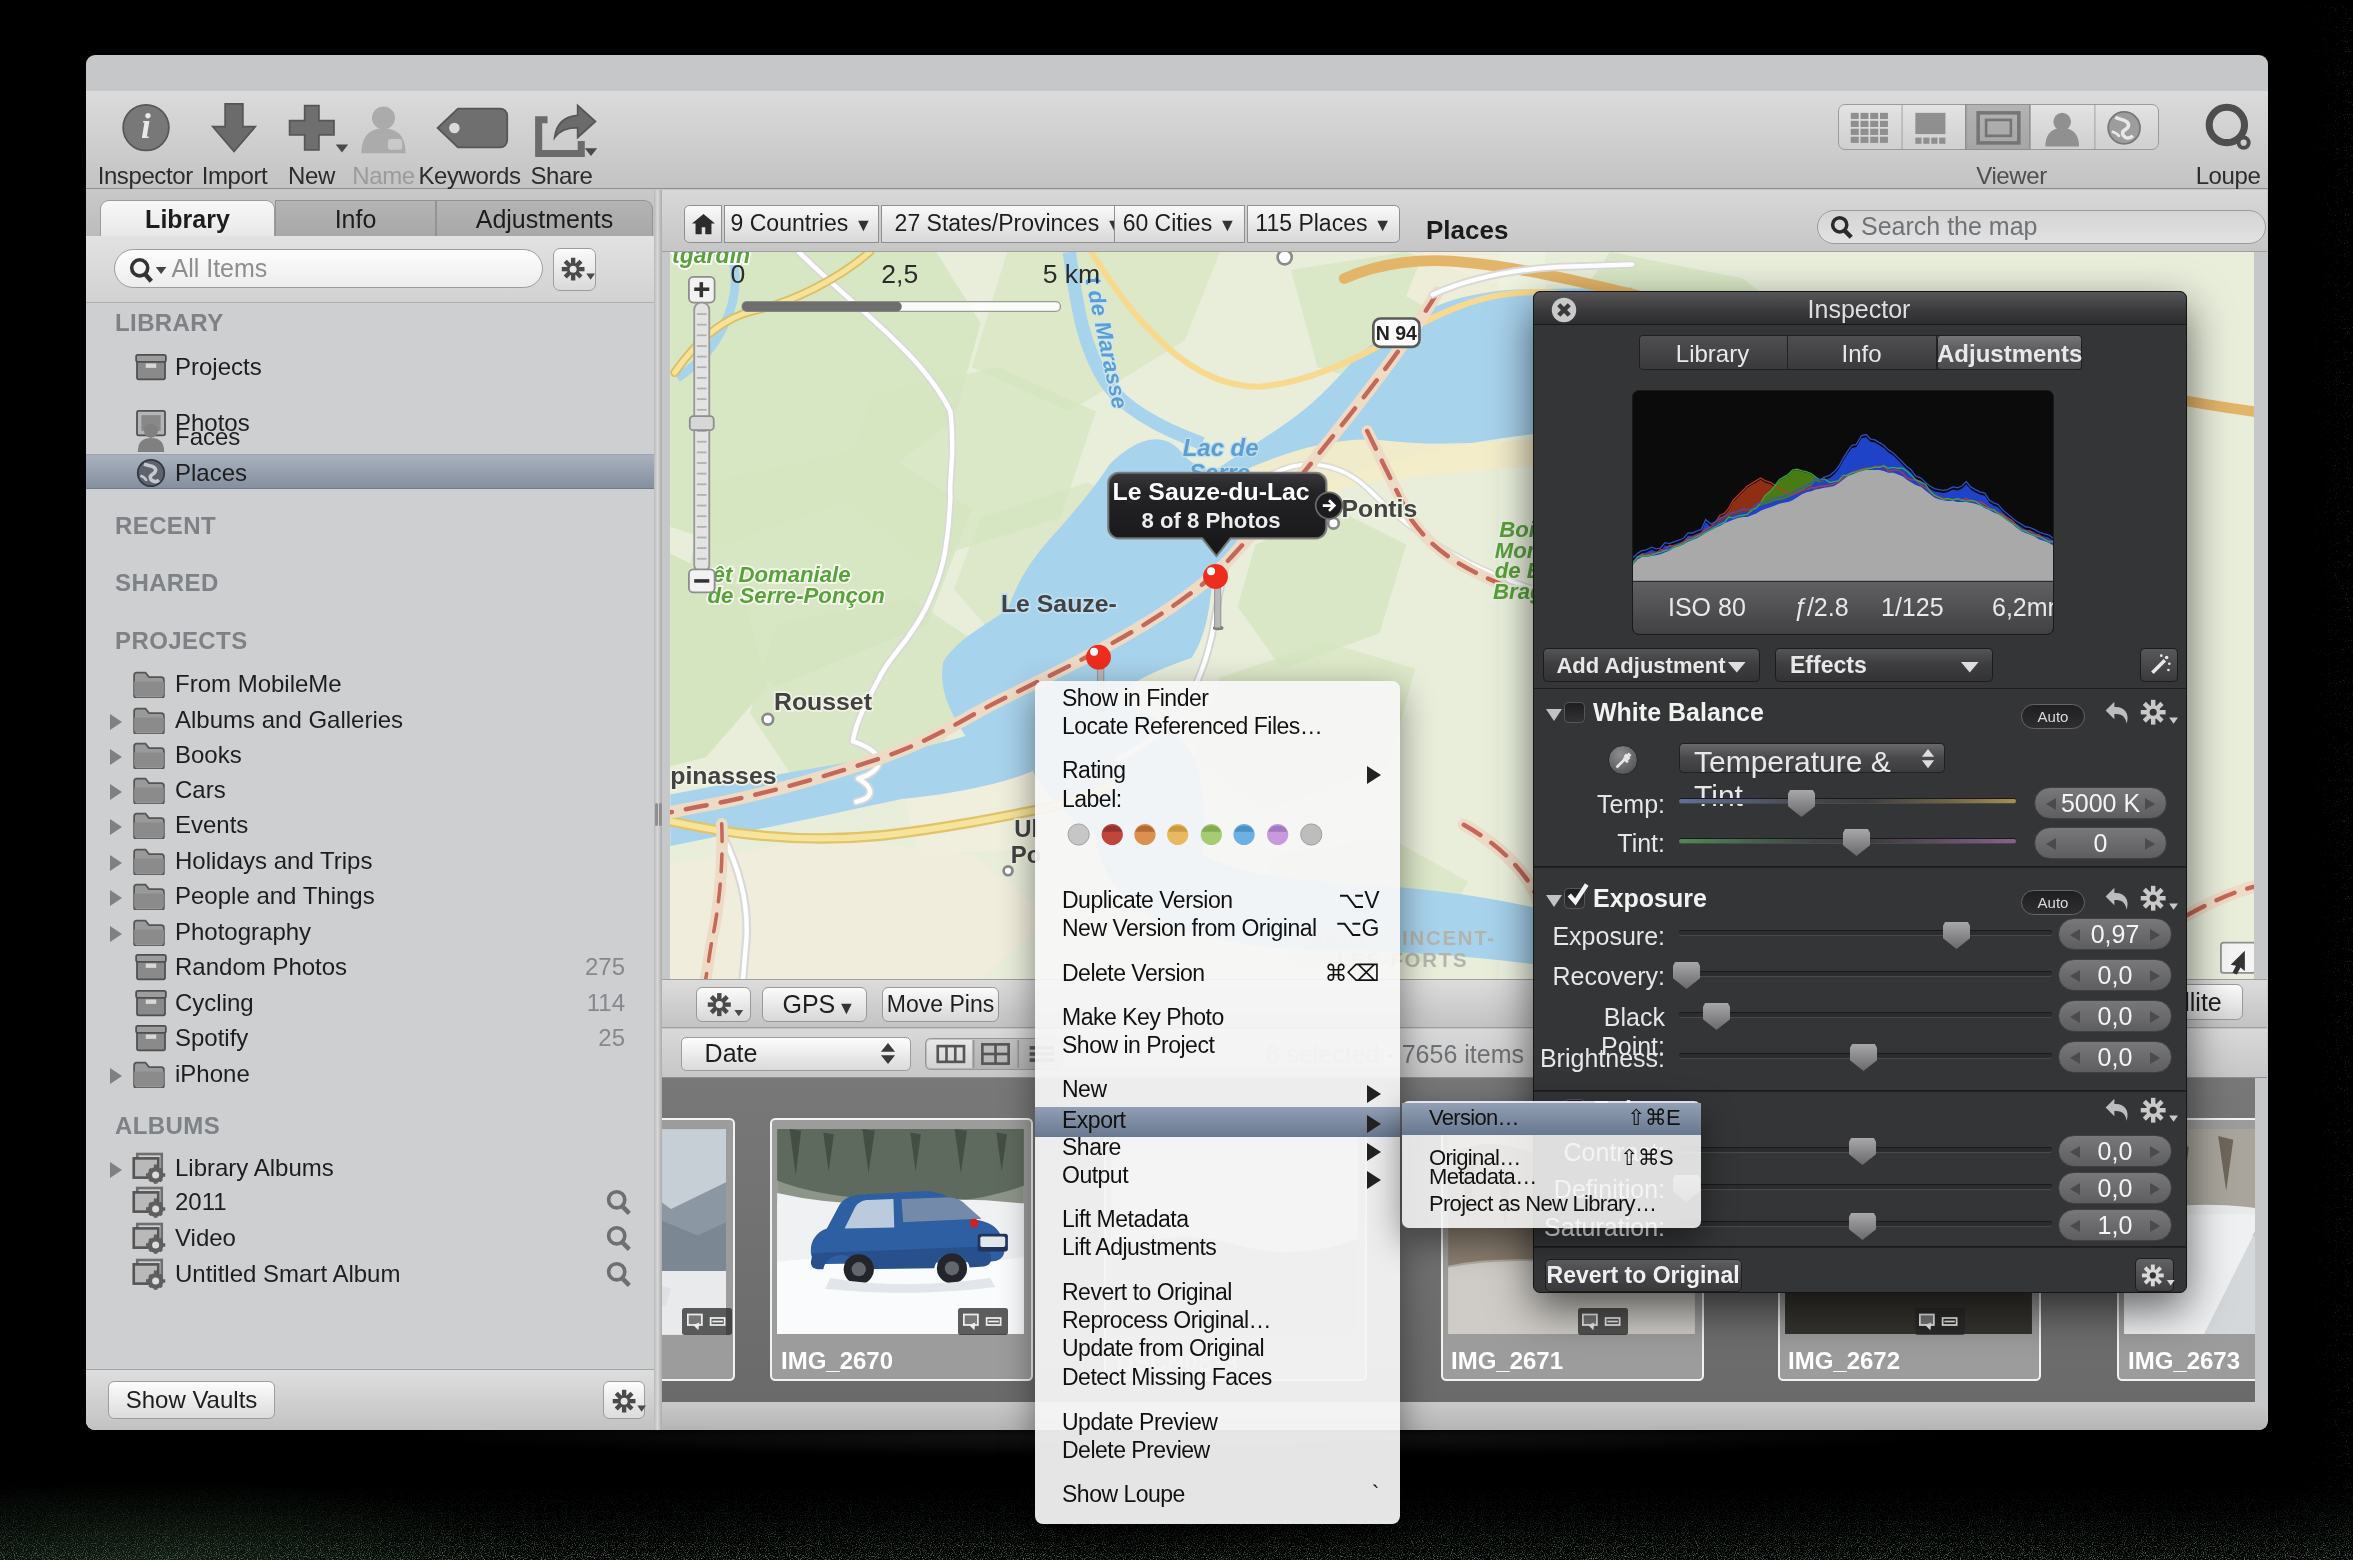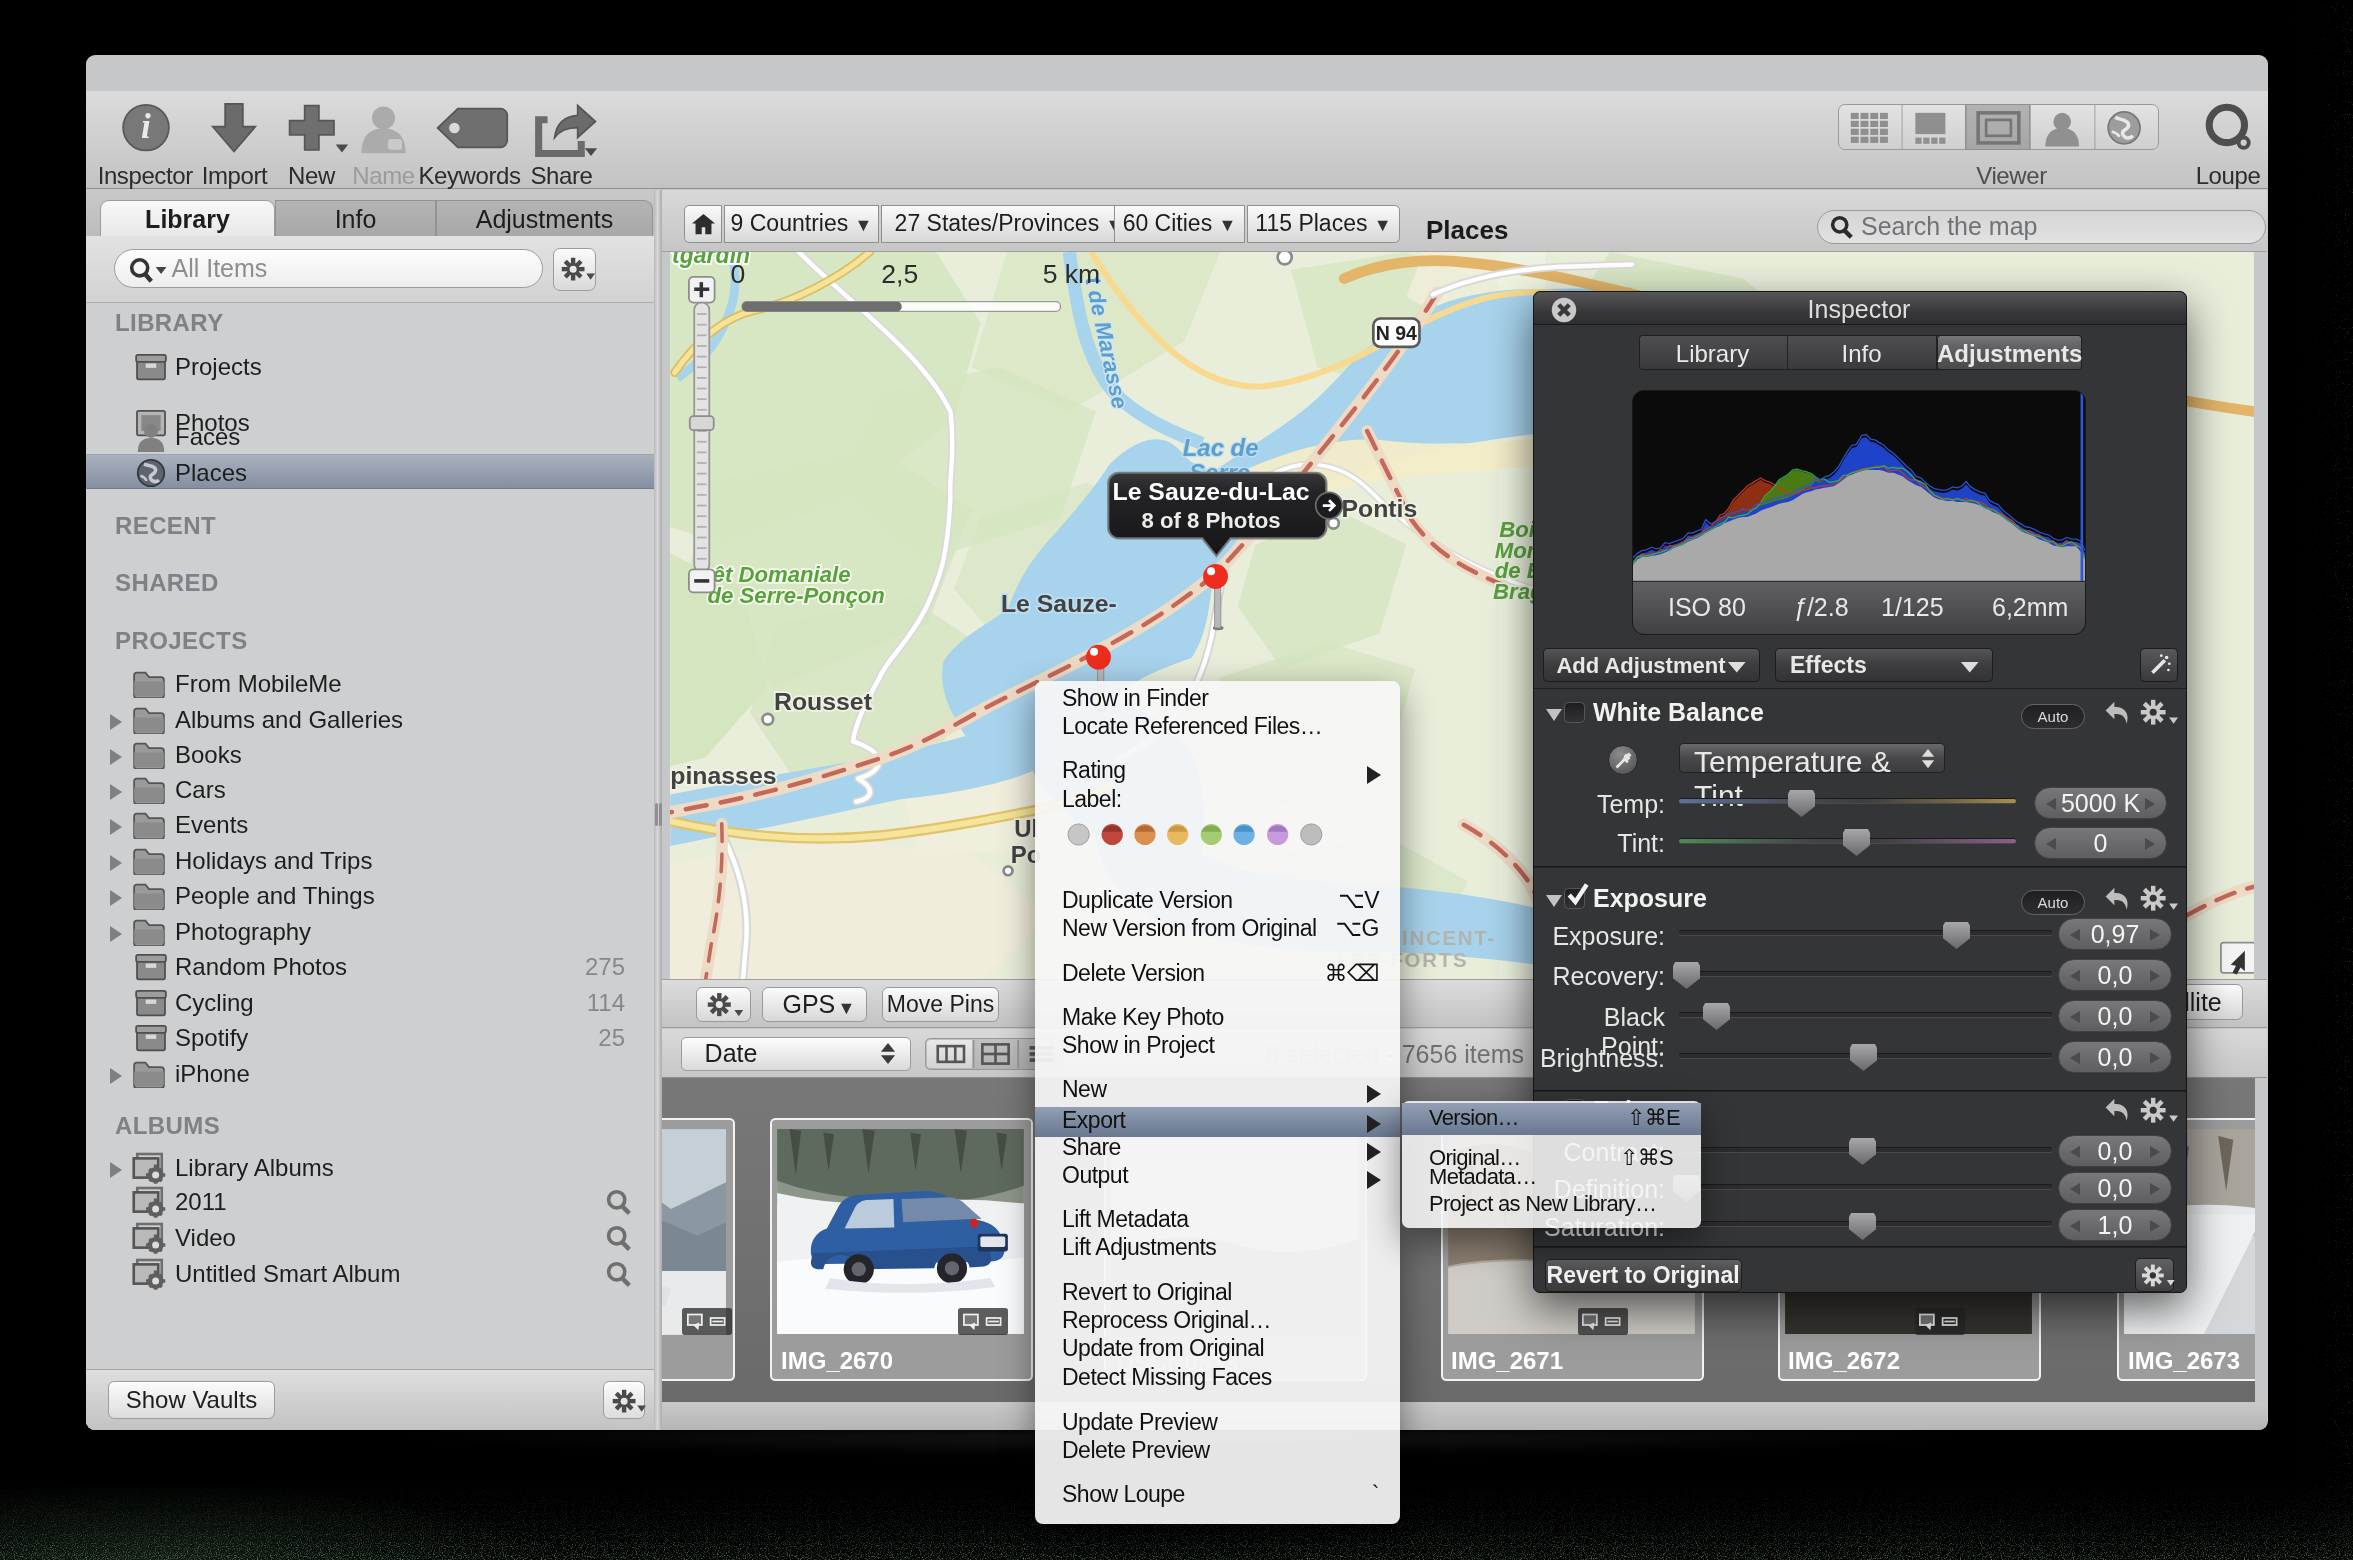--- a/index.html
+++ b/index.html
@@ -888,21 +888,21 @@
         </svg>
   </div>
   <div class="abs" style="left:105px;top:43px;width:443px;height:35px;background:linear-gradient(#4e4e50,#3a3a3c);border:0.9px solid #1f1f1f;border-radius:3.5px;"></div>
   <div class="abs" style="left:403px;top:43px;width:145px;height:35px;background:linear-gradient(#757577,#58585a 50%,#4a4a4c);border:0.9px solid #1f1f1f;border-radius:3.5px;"></div>
   <div class="abs itxt" style="left:105px;top:48px;width:147px;text-align:center;">Library</div>
   <div class="abs itxt" style="left:254px;top:48px;width:147px;text-align:center;">Info</div>
   <div class="abs itxt" style="left:403px;top:48px;width:145px;text-align:center;font-weight:bold;">Adjustments</div>
   <div class="abs" style="left:253px;top:44px;width:0.9px;height:33px;background:#222;"></div>
   <div class="abs" style="left:402px;top:44px;width:0.9px;height:33px;background:#222;"></div>
 
-  <div class="abs" style="left:98px;top:98px;width:454px;height:245px;background:#0c0c0c;border:0.9px solid #1a1a1a;border-radius:12px;overflow:hidden;">
+  <div class="abs" style="left:98px;top:98px;width:422px;height:245px;background:#0c0c0c;border:0.9px solid #1a1a1a;border-radius:7px;overflow:hidden;">
     <svg class="abs" style="left:0;top:0;" width="452" height="190" viewBox="0 0 510 214">
       <rect width="510" height="214" fill="#0b0b0b"></rect>
       <path d="M0,214 L0,196 5,189 10,186 15,187 21,185 26,185 31,181 36,182 41,176 46,177 52,175 57,172 62,168 67,167 72,165 77,162 82,158 88,155 93,150 98,142 103,140 108,134 113,125 118,120 124,114 129,109 134,106 139,103 144,100 149,103 155,105 160,108 165,112 170,114 175,117 180,118 185,117 191,114 196,113 201,111 206,111 211,109 216,109 222,108 227,107 232,104 237,100 242,96 247,94 252,92 258,90 263,89 268,89 273,87 278,87 283,87 288,92 294,91 299,91 304,94 309,100 314,102 319,102 325,108 330,111 335,114 340,120 345,121 350,123 355,124 361,124 366,124 371,125 376,123 381,126 386,127 392,127 397,130 402,134 407,136 412,139 417,141 422,145 428,148 433,154 438,158 443,160 448,160 453,164 458,164 464,169 469,171 474,171 479,175 484,176 489,171 495,175 500,174 505,179 510,189 L510,214 z" fill="#8e2f14"></path>
       <path d="M0,214 L0,196 5,188 10,187 15,187 21,186 26,184 31,183 36,181 41,180 46,177 52,175 57,173 62,169 67,168 72,165 77,163 82,160 88,157 93,154 98,151 103,149 108,143 113,144 118,142 124,141 129,140 134,135 139,133 144,127 149,119 155,114 160,108 165,101 170,98 175,95 180,90 185,89 191,91 196,92 201,94 206,98 211,101 216,100 222,104 227,103 232,102 237,96 242,96 247,93 252,92 258,90 263,89 268,88 273,87 278,87 283,85 288,88 294,87 299,88 304,88 309,91 314,96 319,101 325,104 330,106 335,114 340,118 345,121 350,123 355,122 361,124 366,122 371,124 376,125 381,124 386,125 392,129 397,132 402,134 407,135 412,139 417,142 422,146 428,150 433,153 438,158 443,159 448,162 453,164 458,165 464,168 469,171 474,171 479,175 484,176 489,173 495,171 500,175 505,177 510,190 L510,214 z" fill="#4a7a14"></path>
       <path d="M0,214 L0,191 5,186 10,183 15,182 21,179 26,181 31,180 36,174 41,175 46,173 52,171 57,169 62,163 67,163 72,161 77,159 82,148 88,153 93,150 98,147 103,144 108,142 113,140 118,139 124,136 129,137 134,136 139,131 144,129 149,128 155,126 160,124 165,123 170,122 175,120 180,118 185,114 191,112 196,109 201,107 206,101 211,103 216,100 222,98 227,94 232,88 237,79 242,71 247,64 252,63 258,53 263,52 268,57 273,58 278,61 283,64 288,69 294,73 299,78 304,83 309,88 314,92 319,99 325,101 330,106 335,110 340,113 345,114 350,115 355,114 361,111 366,112 371,110 376,105 381,111 386,114 392,117 397,118 402,126 407,129 412,131 417,137 422,141 428,146 433,150 438,153 443,156 448,157 453,159 458,162 464,164 469,165 474,169 479,171 484,171 489,168 495,170 500,170 505,172 510,183 L510,214 z" fill="#1f43c8"></path>
       <path d="M0,214 L0,196 5,190 10,187 15,187 21,186 26,185 31,184 36,182 41,180 46,177 52,175 57,173 62,170 67,168 72,166 77,163 82,160 88,157 93,154 98,152 103,149 108,147 113,145 118,143 124,142 129,142 134,140 139,138 144,135 149,133 155,131 160,129 165,127 170,126 175,125 180,123 185,120 191,116 196,114 201,113 206,111 211,110 216,109 222,108 227,107 232,104 237,100 242,96 247,94 252,92 258,90 263,89 268,89 273,89 278,89 283,90 288,92 294,92 299,94 304,96 309,100 314,103 319,106 325,108 330,112 335,116 340,120 345,122 350,123 355,124 361,124 366,125 371,125 376,125 381,126 386,127 392,129 397,132 402,134 407,137 412,139 417,142 422,146 428,150 433,154 438,158 443,160 448,162 453,164 458,167 464,169 469,171 474,174 479,175 484,176 489,175 495,175 500,175 505,181 510,190 L510,214 z" fill="#a9a9a9"></path>
       <polyline points="0,194 5,187 10,184 15,185 21,183 26,183 31,179 36,180 41,174 46,175 52,173 57,170 62,166 67,165 72,163 77,160 82,156 88,153 93,148 98,140 103,138 108,132 113,123 118,118 124,112 129,107 134,104 139,101 144,98 149,101 155,103 160,106 165,110 170,112 175,115 180,116 185,115 191,112 196,111 201,109 206,109 211,107 216,107 222,106 227,105 232,102 237,98 242,94 247,92 252,90 258,88 263,87 268,87 273,85 278,85 283,85 288,90 294,89 299,89 304,92 309,98 314,100 319,100 325,106 330,109 335,112 340,118 345,119 350,121 355,122 361,122 366,122 371,123 376,121 381,124 386,125 392,125 397,128 402,132 407,134 412,137 417,139 422,143 428,146 433,152 438,156 443,158 448,158 453,162 458,162 464,167 469,169 474,169 479,173 484,174 489,169 495,173 500,172 505,177 510,187" fill="none" stroke="#c8372d" stroke-width="1.5" opacity="0.9"></polyline>
       <polyline points="0,195 5,187 10,186 15,186 21,185 26,183 31,182 36,180 41,179 46,176 52,174 57,172 62,168 67,167 72,164 77,162 82,159 88,156 93,153 98,150 103,148 108,142 113,143 118,141 124,140 129,139 134,134 139,132 144,126 149,118 155,113 160,107 165,100 170,97 175,94 180,89 185,88 191,90 196,91 201,93 206,97 211,100 216,99 222,103 227,102 232,101 237,95 242,95 247,92 252,91 258,89 263,88 268,87 273,86 278,86 283,84 288,87 294,86 299,87 304,87 309,90 314,95 319,100 325,103 330,105 335,113 340,117 345,120 350,122 355,121 361,123 366,121 371,123 376,124 381,123 386,124 392,128 397,131 402,133 407,134 412,138 417,141 422,145 428,149 433,152 438,157 443,158 448,161 453,163 458,164 464,167 469,170 474,170 479,174 484,175 489,172 495,170 500,174 505,176 510,189" fill="none" stroke="#35b24a" stroke-width="1.5" opacity="0.9"></polyline>
       <polyline points="0,188 5,183 10,180 15,179 21,176 26,178 31,177 36,171 41,172 46,170 52,168 57,166 62,160 67,160 72,158 77,156 82,145 88,150 93,147 98,144 103,141 108,139 113,137 118,136 124,133 129,134 134,133 139,128 144,126 149,125 155,123 160,121 165,120 170,119 175,117 180,115 185,111 191,109 196,106 201,104 206,98 211,100 216,97 222,95 227,91 232,85 237,76 242,68 247,61 252,60 258,50 263,49 268,54 273,55 278,58 283,61 288,66 294,70 299,75 304,80 309,85 314,89 319,96 325,98 330,103 335,107 340,110 345,111 350,112 355,111 361,108 366,109 371,107 376,102 381,108 386,111 392,114 397,115 402,123 407,126 412,128 417,134 422,138 428,143 433,147 438,150 443,153 448,154 453,156 458,159 464,161 469,162 474,166 479,168 484,168 489,165 495,167 500,167 505,169 510,180" fill="none" stroke="#2f55d8" stroke-width="1.5" opacity="0.9"></polyline>
       <rect x="505" y="0" width="3" height="214" fill="#2f55d8"></rect>

